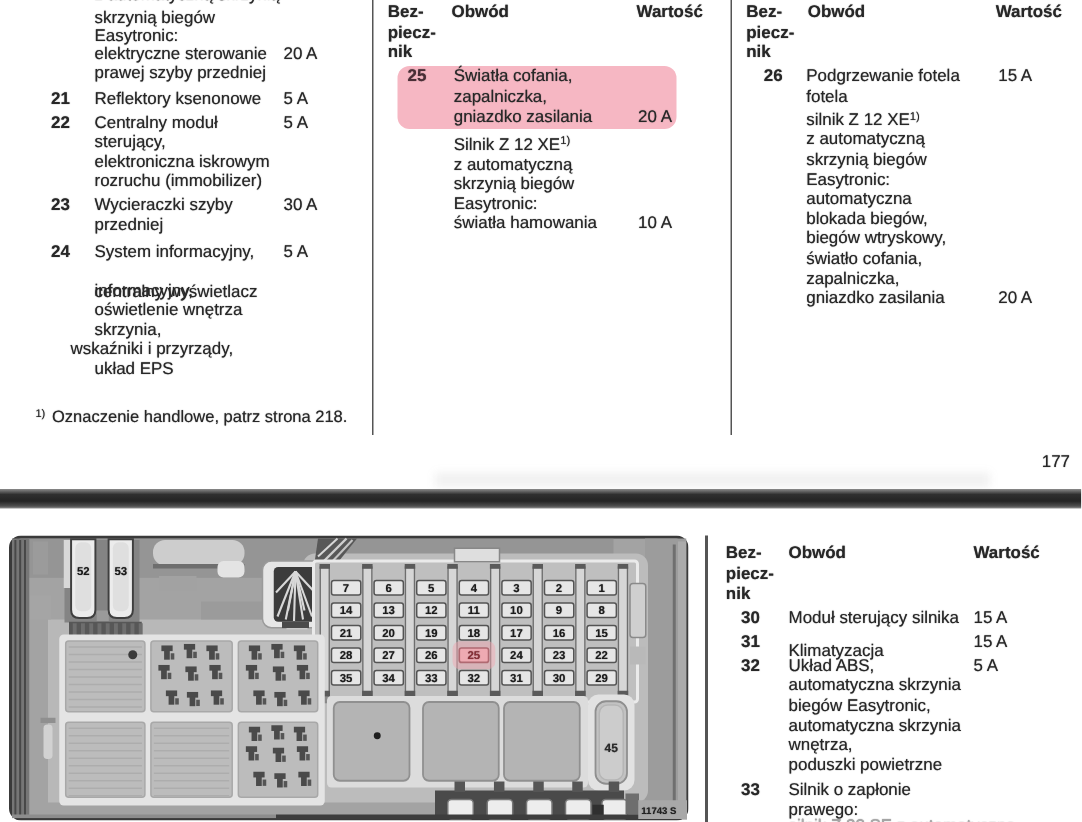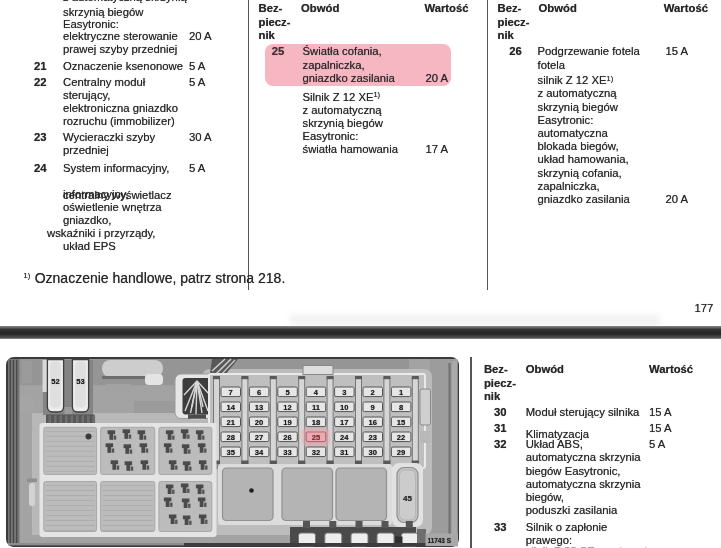--- a/index.html
+++ b/index.html
@@ -1,95 +1,95 @@
 <!DOCTYPE html>
 <html><head><meta charset="utf-8">
 <style>
 html,body{margin:0;padding:0}
 #page{position:relative;width:721px;height:548px;background:#fff;overflow:hidden;
  font-family:"Liberation Sans",sans-serif;color:#272727;text-shadow:0 0 0.7px rgba(55,55,55,0.8)}
 .t,.b,.br,.f,.fs,.faint{position:absolute;white-space:nowrap;font-size:11.3px;line-height:13px}
 .b{font-weight:bold}
 .br{font-weight:bold;color:#4a2e36}
-.f{font-size:14px}
+.f{font-size:11px}
 .fs{font-size:7.4px}
 .faint{color:#aaa}
 sup{font-size:7.5px;vertical-align:baseline;position:relative;top:-3.5px}
 </style></head>
 <body>
 <div id="page">
 <div style="position:absolute;left:248px;top:0;width:1.4px;height:290px;background:#555"></div>
 <div style="position:absolute;left:487px;top:0;width:1.4px;height:290px;background:#555"></div>
 <div style="position:absolute;left:265.2px;top:43.9px;width:186.2px;height:42.4px;background:#f6b7c3;border-radius:8px"></div>
 <div style="position:absolute;left:290px;top:315px;width:370px;height:10px;background:rgba(120,120,120,0.10);filter:blur(3px)"></div>
 <div style="position:absolute;left:0;top:325.5px;width:721px;height:13px;background:linear-gradient(180deg,#8a8a8a 0%,#303030 28%,#242424 62%,#4f4f4f 88%,#909090 100%)"></div>
 <div style="position:absolute;left:470.3px;top:357px;width:1.4px;height:191px;background:#555"></div>
 <span class="t" style="left:63px;top:-9.3px">z automatyczną skrzynią</span>
 <span class="t" style="left:63px;top:6.0px">skrzynią biegów</span>
 <span class="t" style="left:63px;top:18.1px">Easytronic:</span>
 <span class="t" style="left:63px;top:30.4px">elektryczne sterowanie</span>
 <span class="t" style="left:63px;top:42.9px">prawej szyby przedniej</span>
 <span class="t" style="left:189px;top:30.4px">20 A</span>
 <span class="b" style="left:34px;top:59.5px">21</span>
-<span class="t" style="left:63px;top:59.5px">Oznaczenie ksenonowe</span>
+<span class="t" style="left:63px;top:59.5px">Reflektory ksenonowe</span>
 <span class="t" style="left:189px;top:59.5px">5 A</span>
 <span class="b" style="left:34px;top:76.2px">22</span>
 <span class="t" style="left:63px;top:76.2px">Centralny moduł</span>
 <span class="t" style="left:189px;top:76.2px">5 A</span>
 <span class="t" style="left:63px;top:89.2px">sterujący,</span>
-<span class="t" style="left:63px;top:102.1px">elektroniczna gniazdko</span>
+<span class="t" style="left:63px;top:102.1px">elektroniczna iskrowym</span>
 <span class="t" style="left:63px;top:115.2px">rozruchu (immobilizer)</span>
 <span class="b" style="left:34px;top:130.8px">23</span>
 <span class="t" style="left:63px;top:130.8px">Wycieraczki szyby</span>
 <span class="t" style="left:189px;top:130.8px">30 A</span>
 <span class="t" style="left:63px;top:144.3px">przedniej</span>
 <span class="b" style="left:34px;top:161.8px">24</span>
 <span class="t" style="left:63px;top:161.8px">System informacyjny,</span>
 <span class="t" style="left:189px;top:161.8px">5 A</span>
 <span class="t" style="left:63px;top:189px">centralny wyświetlacz</span>
 <span class="t" style="left:63px;top:187.8px">informacyjny,</span>
 <span class="t" style="left:63px;top:201.0px">oświetlenie wnętrza</span>
-<span class="t" style="left:63px;top:213.8px">gniazdko,</span>
+<span class="t" style="left:63px;top:213.8px">skrzynia,</span>
 <span class="t" style="left:47px;top:226.8px">wskaźniki i przyrządy,</span>
 <span class="t" style="left:63px;top:239.8px">układ EPS</span>
 <span class="fs" style="left:23.6px;top:269.1px">1)</span>
 <span class="f" style="left:34.7px;top:271.8px">Oznaczenie handlowe, patrz strona 218.</span>
 <span class="b" style="left:258.5px;top:2.1px">Bez-</span>
 <span class="b" style="left:258.5px;top:15.7px">piecz-</span>
 <span class="b" style="left:258.5px;top:29.1px">nik</span>
 <span class="b" style="left:301px;top:2.1px">Obwód</span>
 <span class="b" style="left:424.4px;top:2.1px">Wartość</span>
 <span class="br" style="left:271.7px;top:45.1px">25</span>
 <span class="t" style="left:302.5px;top:45.1px">Światła cofania,</span>
 <span class="t" style="left:302.5px;top:59.0px">zapalniczka,</span>
 <span class="t" style="left:302.5px;top:72.2px">gniazdko zasilania</span>
 <span class="t" style="left:425.4px;top:72.0px">20 A</span>
 <span class="t" style="left:302.5px;top:90.5px">Silnik Z 12 XE<sup>1)</sup></span>
 <span class="t" style="left:302.5px;top:103.6px">z automatyczną</span>
 <span class="t" style="left:302.5px;top:116.6px">skrzynią biegów</span>
 <span class="t" style="left:302.5px;top:129.6px">Easytronic:</span>
 <span class="t" style="left:302.5px;top:142.7px">światła hamowania</span>
-<span class="t" style="left:425.4px;top:142.7px">17 A</span>
+<span class="t" style="left:425.4px;top:142.7px">10 A</span>
 <span class="b" style="left:497.5px;top:2.1px">Bez-</span>
 <span class="b" style="left:497.5px;top:15.7px">piecz-</span>
 <span class="b" style="left:497.5px;top:29.1px">nik</span>
 <span class="b" style="left:538.5px;top:2.1px">Obwód</span>
 <span class="b" style="left:663.8px;top:2.1px">Wartość</span>
 <span class="b" style="left:509.2px;top:45.4px">26</span>
 <span class="t" style="left:537.5px;top:45.4px">Podgrzewanie fotela</span>
 <span class="t" style="left:665.5px;top:45.4px">15 A</span>
 <span class="t" style="left:537.5px;top:59.0px">fotela</span>
 <span class="t" style="left:537.5px;top:74.1px">silnik Z 12 XE<sup>1)</sup></span>
 <span class="t" style="left:537.5px;top:87.2px">z automatyczną</span>
 <span class="t" style="left:537.5px;top:100.5px">skrzynią biegów</span>
 <span class="t" style="left:537.5px;top:113.7px">Easytronic:</span>
 <span class="t" style="left:537.5px;top:126.8px">automatyczna</span>
 <span class="t" style="left:537.5px;top:140.1px">blokada biegów,</span>
-<span class="t" style="left:537.5px;top:153.2px">układ hamowania,</span>
-<span class="t" style="left:537.5px;top:166.5px">skrzynią cofania,</span>
+<span class="t" style="left:537.5px;top:153.2px">biegów wtryskowy,</span>
+<span class="t" style="left:537.5px;top:166.5px">światło cofania,</span>
 <span class="t" style="left:537.5px;top:179.7px">zapalniczka,</span>
 <span class="t" style="left:537.5px;top:192.8px">gniazdko zasilania</span>
 <span class="t" style="left:665.5px;top:192.8px">20 A</span>
 <span class="t" style="left:694.5px;top:302.4px">177</span>
 <span class="b" style="left:483.9px;top:363.1px">Bez-</span>
 <span class="b" style="left:483.9px;top:376.5px">piecz-</span>
 <span class="b" style="left:483.9px;top:389.9px">nik</span>
 <span class="b" style="left:525.7px;top:363.1px">Obwód</span>
 <span class="b" style="left:649px;top:363.1px">Wartość</span>
 <span class="b" style="left:494px;top:406.4px">30</span>
@@ -97,22 +97,22 @@
 <span class="t" style="left:649px;top:406.4px">15 A</span>
 <span class="b" style="left:494px;top:421.9px">31</span>
 <span class="t" style="left:525.7px;top:428px">Klimatyzacja</span>
 <span class="t" style="left:649px;top:421.9px">15 A</span>
 <span class="b" style="left:494px;top:438.2px">32</span>
 <span class="t" style="left:525.7px;top:438.2px">Układ ABS,</span>
 <span class="t" style="left:649px;top:438.2px">5 A</span>
 <span class="t" style="left:525.7px;top:451.4px">automatyczna skrzynia</span>
 <span class="t" style="left:525.7px;top:464.6px">biegów Easytronic,</span>
 <span class="t" style="left:525.7px;top:477.8px">automatyczna skrzynia</span>
-<span class="t" style="left:525.7px;top:491.0px">biegów,</span>
-<span class="t" style="left:525.7px;top:504.2px">poduszki zasilania</span>
+<span class="t" style="left:525.7px;top:491.0px">wnętrza,</span>
+<span class="t" style="left:525.7px;top:504.2px">poduszki powietrzne</span>
 <span class="b" style="left:494px;top:520.9px">33</span>
 <span class="t" style="left:525.7px;top:520.9px">Silnik o zapłonie</span>
 <span class="t" style="left:525.7px;top:534.1px">prawego:</span>
 <span class="faint" style="left:525.7px;top:544.9px">silnik Z 22 SE z automatyczną</span>
 <svg width="453" height="190" viewBox="0 0 453 190" style="position:absolute;left:6px;top:357px;filter:blur(0.35px)">
       <rect x="1" y="1" width="451" height="188" rx="7" fill="#a3a3a3" stroke="#3a3a3a" stroke-width="2"></rect>
 <rect x="424" y="2" width="27.5" height="186" fill="#9c9c9c"></rect>
 <rect x="442.5" y="6" width="2" height="178" fill="#6f6f6f"></rect>
 <rect x="446" y="4" width="5.5" height="183" fill="#ababab"></rect>
 <rect x="13" y="2.2" width="390" height="26" fill="#959595"></rect>

